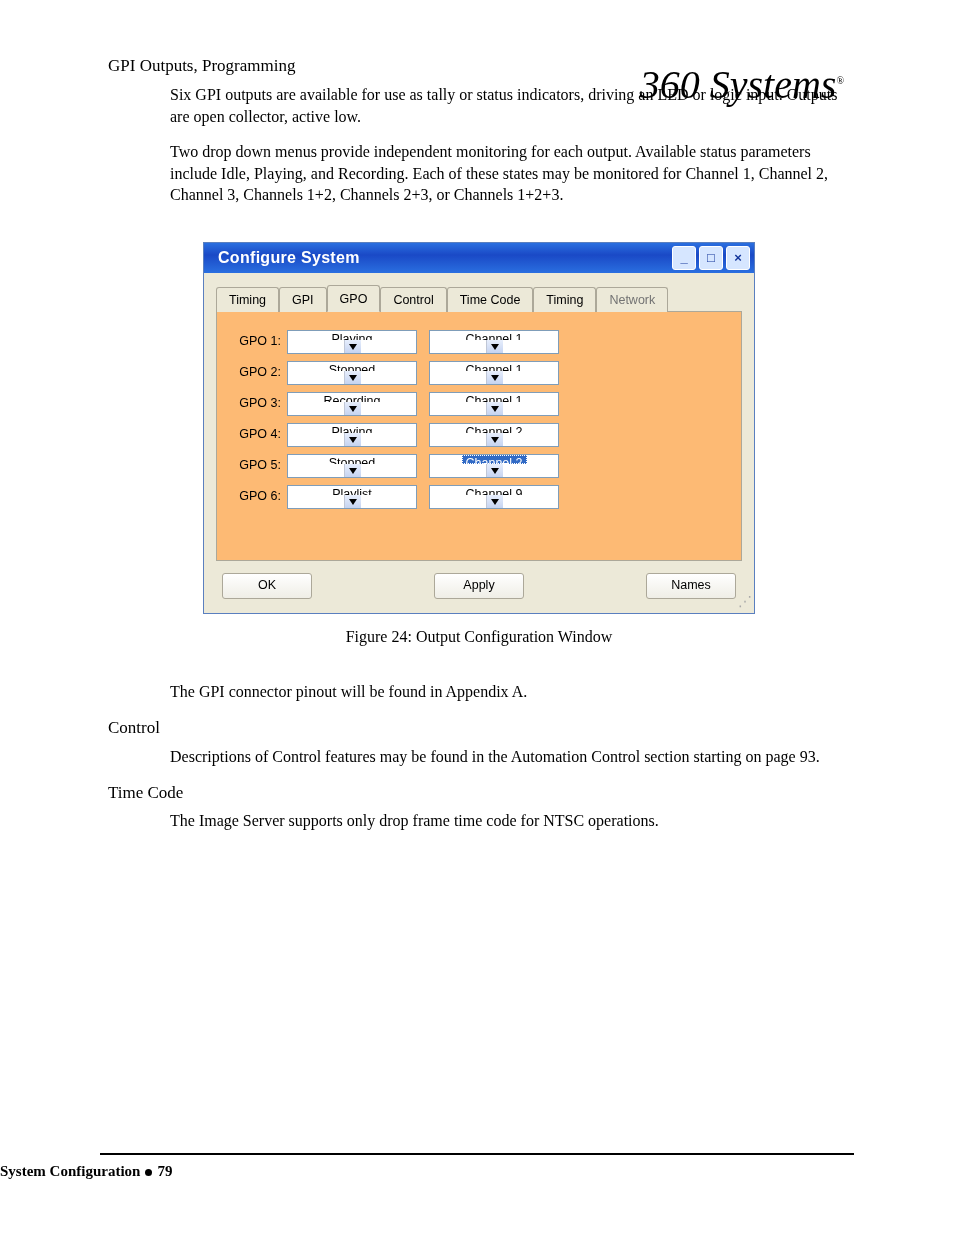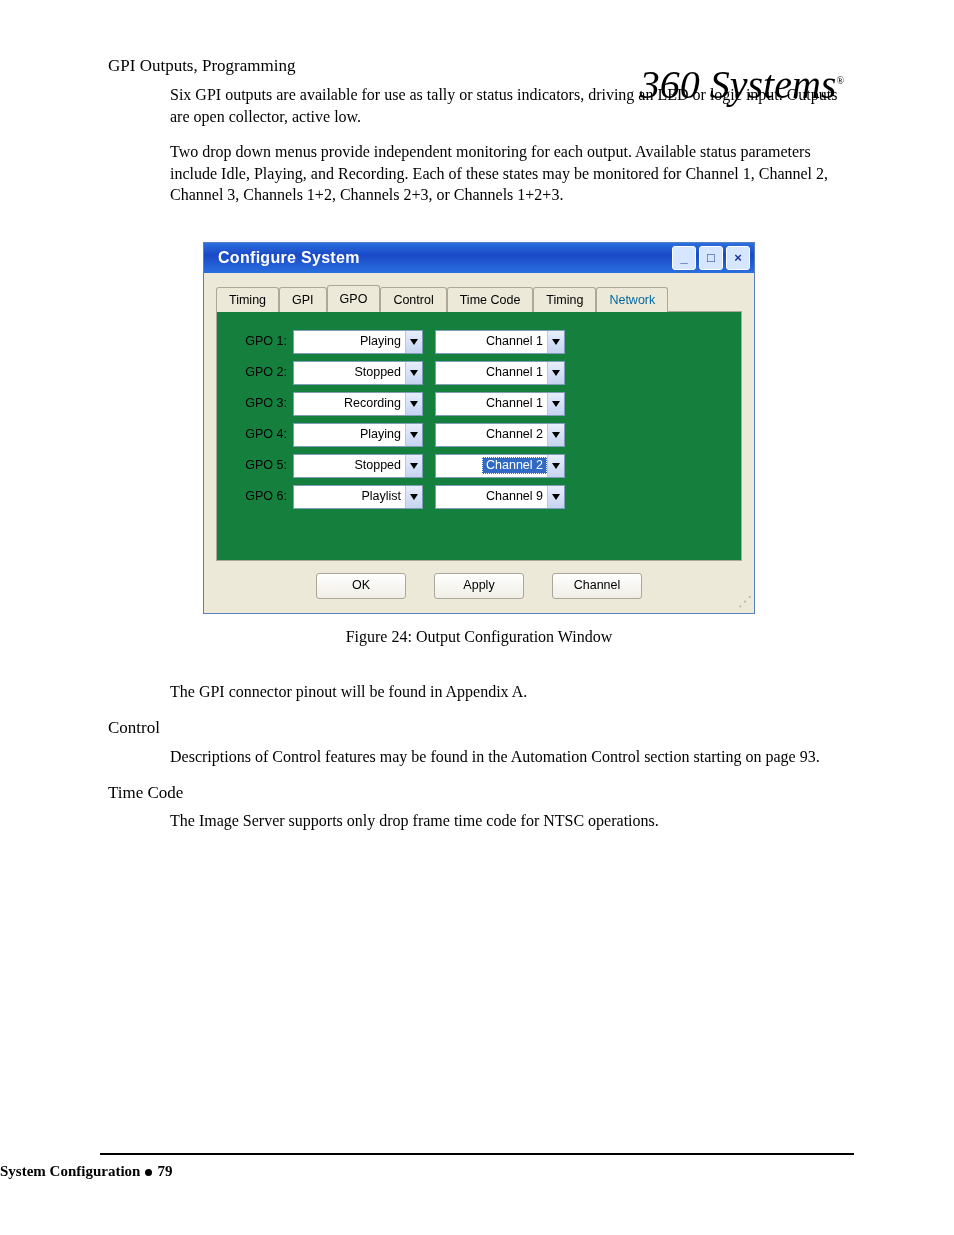--- a/index.html
+++ b/index.html
@@ -37,42 +37,43 @@
 }
 
 .win-body{padding:14px 12px 10px 12px}
 .tabs{display:flex;border-bottom:1px solid #aca899;margin-bottom:0}
 .tab{
   padding:4px 12px 3px;border:1px solid #aca899;border-bottom:none;
   background:#ece9d8;margin-right:0;margin-bottom:-1px;font-size:12.5px;
   border-top-left-radius:3px;border-top-right-radius:3px;
 }
 .tab.active{background:#ece9d8;position:relative;z-index:2;border-bottom:1px solid #ece9d8;padding-top:5px;margin-top:-2px}
-.tab.disabled{color:#0369a1}
+.tab.disabled{color:#737373}
 .tab-pane{
   border:1px solid #aca899;border-top:none;
-  padding:18px 14px 44px 14px;background:#15803d;
+  padding:18px 14px 44px 8px;background:#fdba74;
 }
 .form-row{display:flex;align-items:center;margin-bottom:7px}
 .row-label{width:56px;text-align:right;margin-right:6px}
 .combo{
   width:128px;height:22px;border:1px solid #7f9db9;background:#fff;
-  display:flex;align-items:center;justify-content:flex-end;margin-right:12px;
+  display:flex;align-items:center;justify-content:center;margin-right:12px;
   position:relative;
+  flex-direction:column;
 }
 .combo .val{padding:0 4px;white-space:nowrap;overflow:hidden}
 .combo .arrow{
   width:16px;height:100%;border-left:1px solid #c0c7d6;
   background:linear-gradient(#e7eefc,#c6d4f1);
   display:flex;align-items:center;justify-content:center;
 }
 .arrow svg{width:8px;height:6px}
 .combo.selected .val{background:#316ac5;color:#fff;outline:1px dotted #fff;outline-offset:-1px}
 
-.dlg-btns{display:flex;justify-content:center;gap:28px;padding:12px 6px 4px}
+.dlg-btns{display:flex;justify-content:space-between;gap:28px;padding:12px 6px 4px}
 .dlg-btn{
   width:88px;height:24px;border:1px solid #aca899;border-radius:3px;
   background:linear-gradient(#fff,#efeee6);font-family:Tahoma,sans-serif;font-size:12.5px;
   display:flex;align-items:center;justify-content:center;
 }
 .resize{position:absolute;right:2px;bottom:2px;font-size:14px;color:#a9a9a9;font-family:Arial}
 .win-outer{position:relative}
 
 .caption{text-align:center;margin:12px 0 34px;font-size:16px}
 
@@ -243,21 +244,21 @@
                     </svg>
                   </span>
                 </div>
               </div>
             </div>
         </div>
 
         <div class="dlg-btns">
           <div class="dlg-btn">OK</div>
           <div class="dlg-btn">Apply</div>
-          <div class="dlg-btn">Channel</div>
+          <div class="dlg-btn">Names</div>
         </div>
       </div>
       <div class="resize">⋰</div>
     </div>
     <div class="caption">Figure 24:  Output Configuration Window</div>
   </div>
 
   <div class="body-indent">
     <p>The GPI connector pinout will be found in Appendix A.</p>
   </div>

